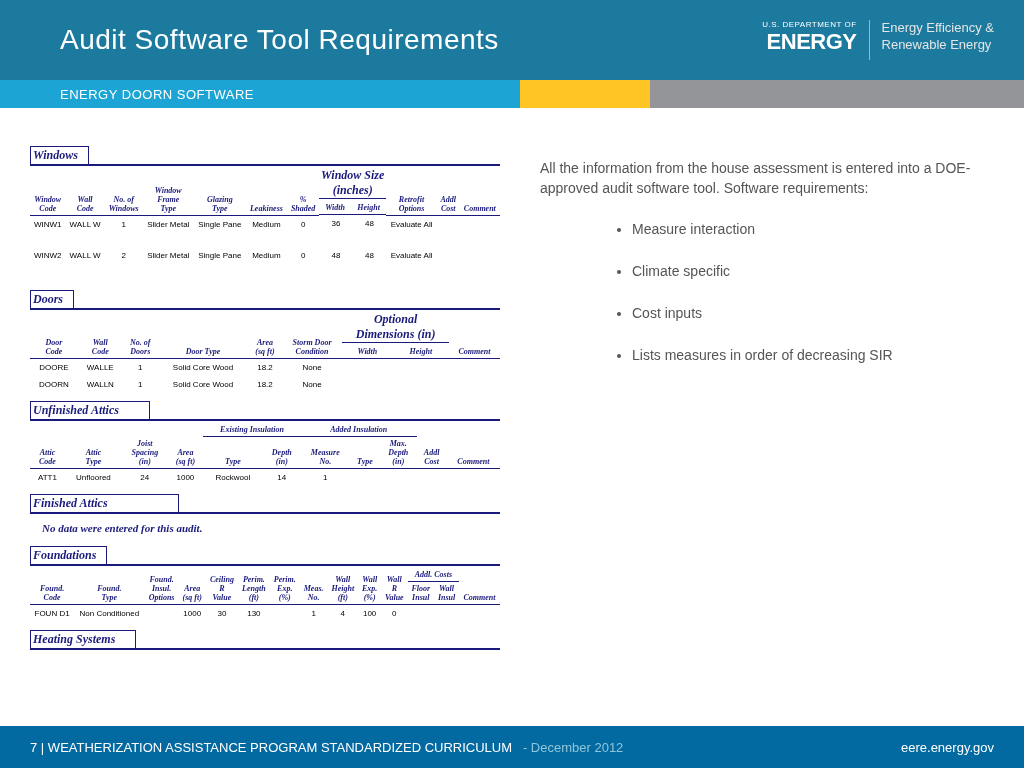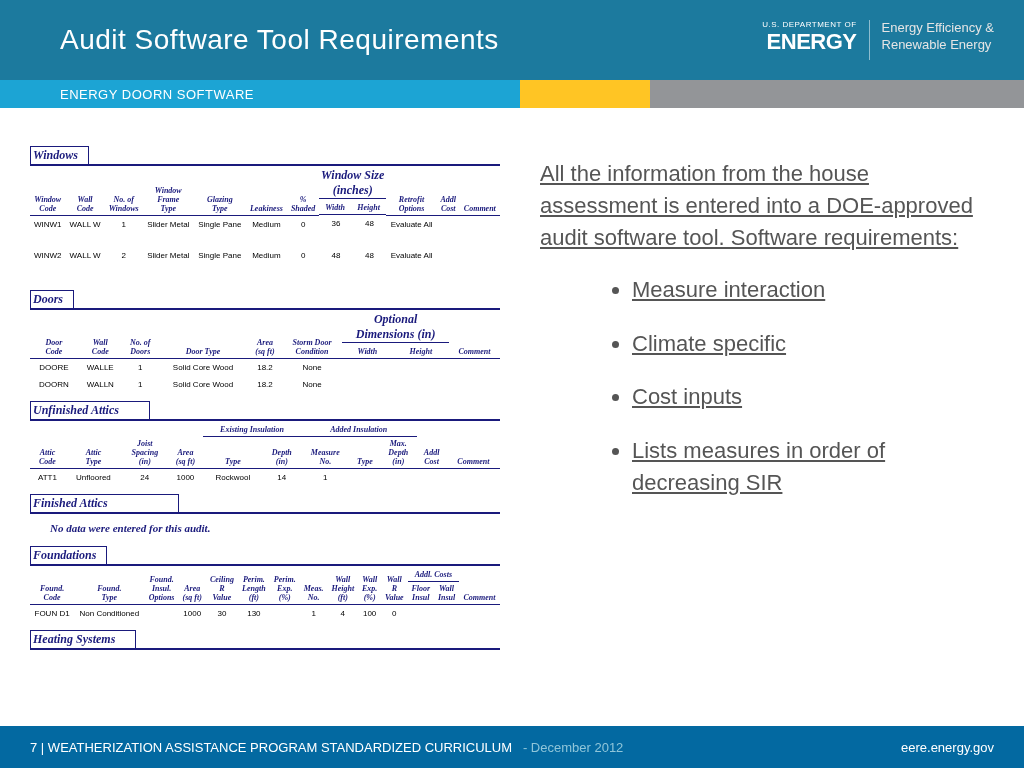--- a/index.html
+++ b/index.html
@@ -11,35 +11,35 @@
   .logo-sub { font-size: 8px; letter-spacing: 0.5px; }
   .logo-main { font-size: 22px; font-weight: 800; letter-spacing: -0.5px; }
   .divider { width: 1px; height: 40px; background: rgba(255,255,255,0.5); }
   .logo-right { color: #e5e5e5; font-size: 13px; line-height: 1.3; }
   .subheader { display: flex; height: 28px; }
   .sh-blue { background: #1ca4d4; color: #fff; font-size: 13px; letter-spacing: 0.5px; display: flex; align-items: center; padding-left: 60px; width: 520px; }
   .sh-yellow { background: #ffc524; width: 130px; }
   .sh-gray { background: #939598; flex: 1; }
   .content { display: flex; height: 618px; }
   .left { width: 510px; padding: 30px 10px 0 30px; }
-  .right { flex: 1; padding: 50px 40px 0 30px; color: #555; font-size: 22px; line-height: 1.45; text-decoration: underline; }
+  .right { flex: 1; padding: 50px 40px 0 30px; color: #555; font-size: 14px; line-height: 1.45; }
   .right ul { margin-top: 20px; padding-left: 60px; }
   .right li { margin-bottom: 22px; margin-left: 32px; }
   .footer { background: #0369a1; height: 42px; display: flex; align-items: center; padding: 0 30px; color: #fff; font-size: 13px; }
   .footer-left { flex: 1; }
   .footer-left .date { color: #8fc5d9; }
   
   .panel { font-family: "Times New Roman", serif; color: #1a1a7c; font-size: 9px; }
   .sec-title { color: #1a1a7c; font-style: italic; font-weight: bold; font-size: 12px; border: 1px solid #1a1a7c; border-bottom: 2px solid #1a1a7c; display: inline-block; padding: 1px 10px 1px 2px; margin-top: 8px; }
   .sec-line { border-bottom: 2px solid #1a1a7c; margin-top: -2px; }
   .panel table { border-collapse: collapse; width: 100%; margin-top: 2px; }
   .panel th { color: #1a1a7c; font-weight: bold; font-style: italic; font-size: 8px; border-bottom: 1px solid #1a1a7c; padding: 2px 3px; vertical-align: bottom; text-align: center; }
   .panel td { font-family: Arial, sans-serif; color: #000; font-size: 8px; padding: 4px 3px; text-align: center; vertical-align: top; }
   .group-hd { border-bottom: 1px solid #1a1a7c; font-style: italic; font-weight: bold; font-size: 12px; text-align: center; }
-  .nodata { color: #1a1a7c; font-style: italic; font-weight: bold; font-size: 11px; margin: 8px 0 4px 20px; }
+  .nodata { color: #1a1a7c; font-style: italic; font-weight: bold; font-size: 11px; margin: 8px 0 4px 12px; }
 </style>
 </head>
 <body>
 
 <div class="header">
   <div class="title">Audit Software Tool Requirements</div>
   <div class="logo-block">
     <div class="logo-left">
       <div class="logo-sub">U.S. DEPARTMENT OF</div>
       <div class="logo-main">ENERGY</div>

